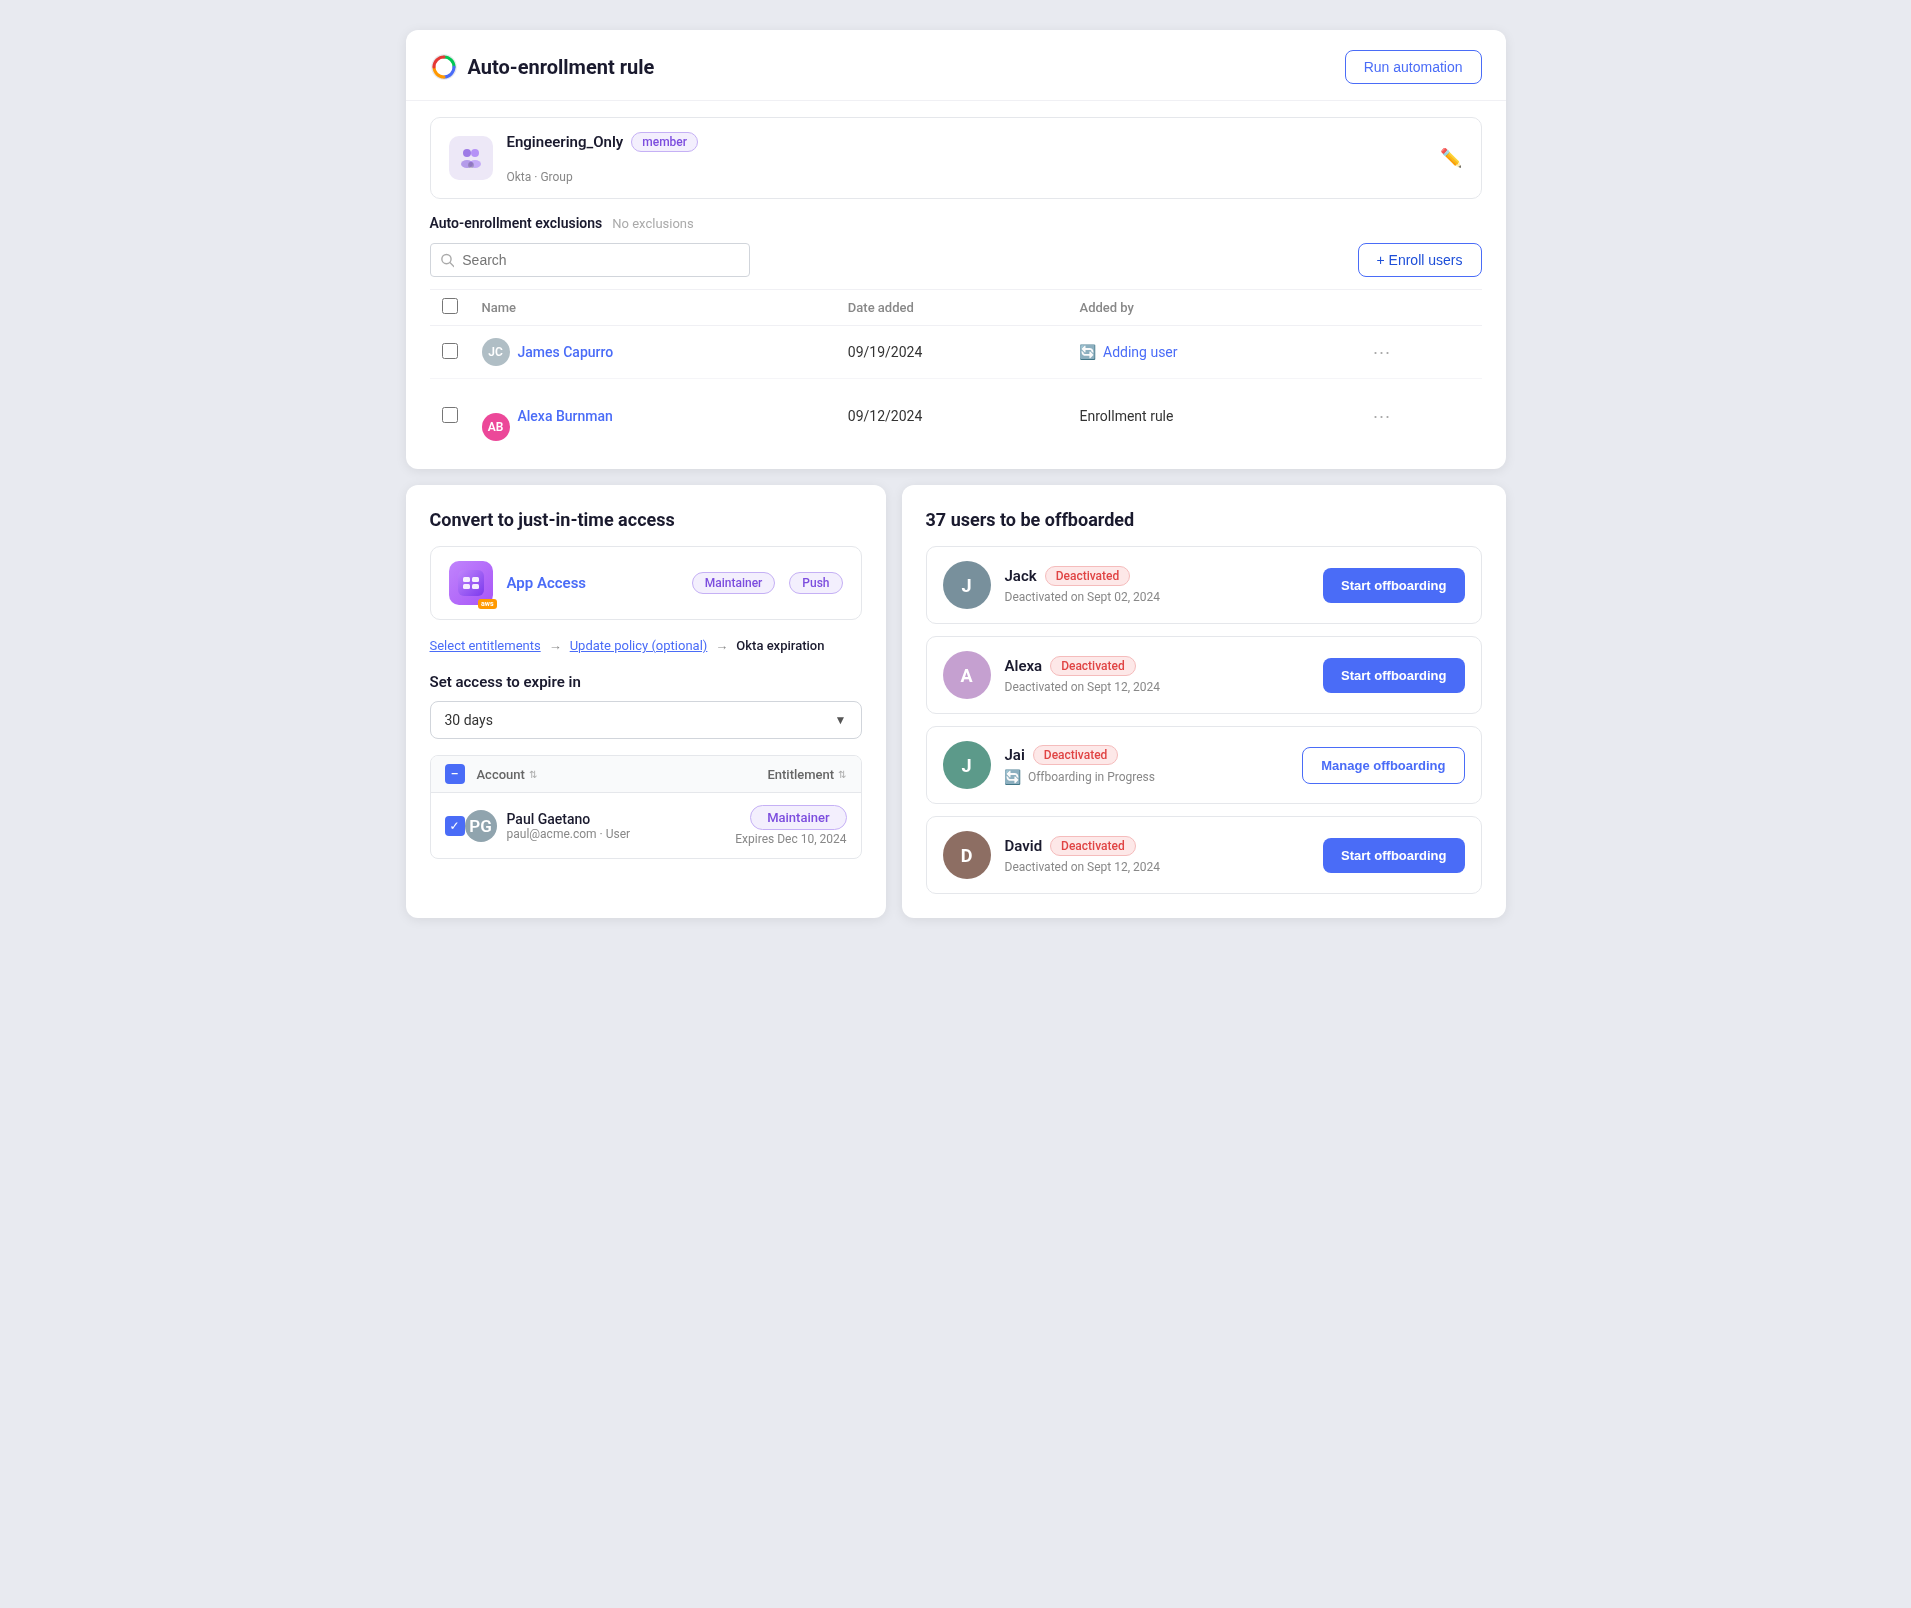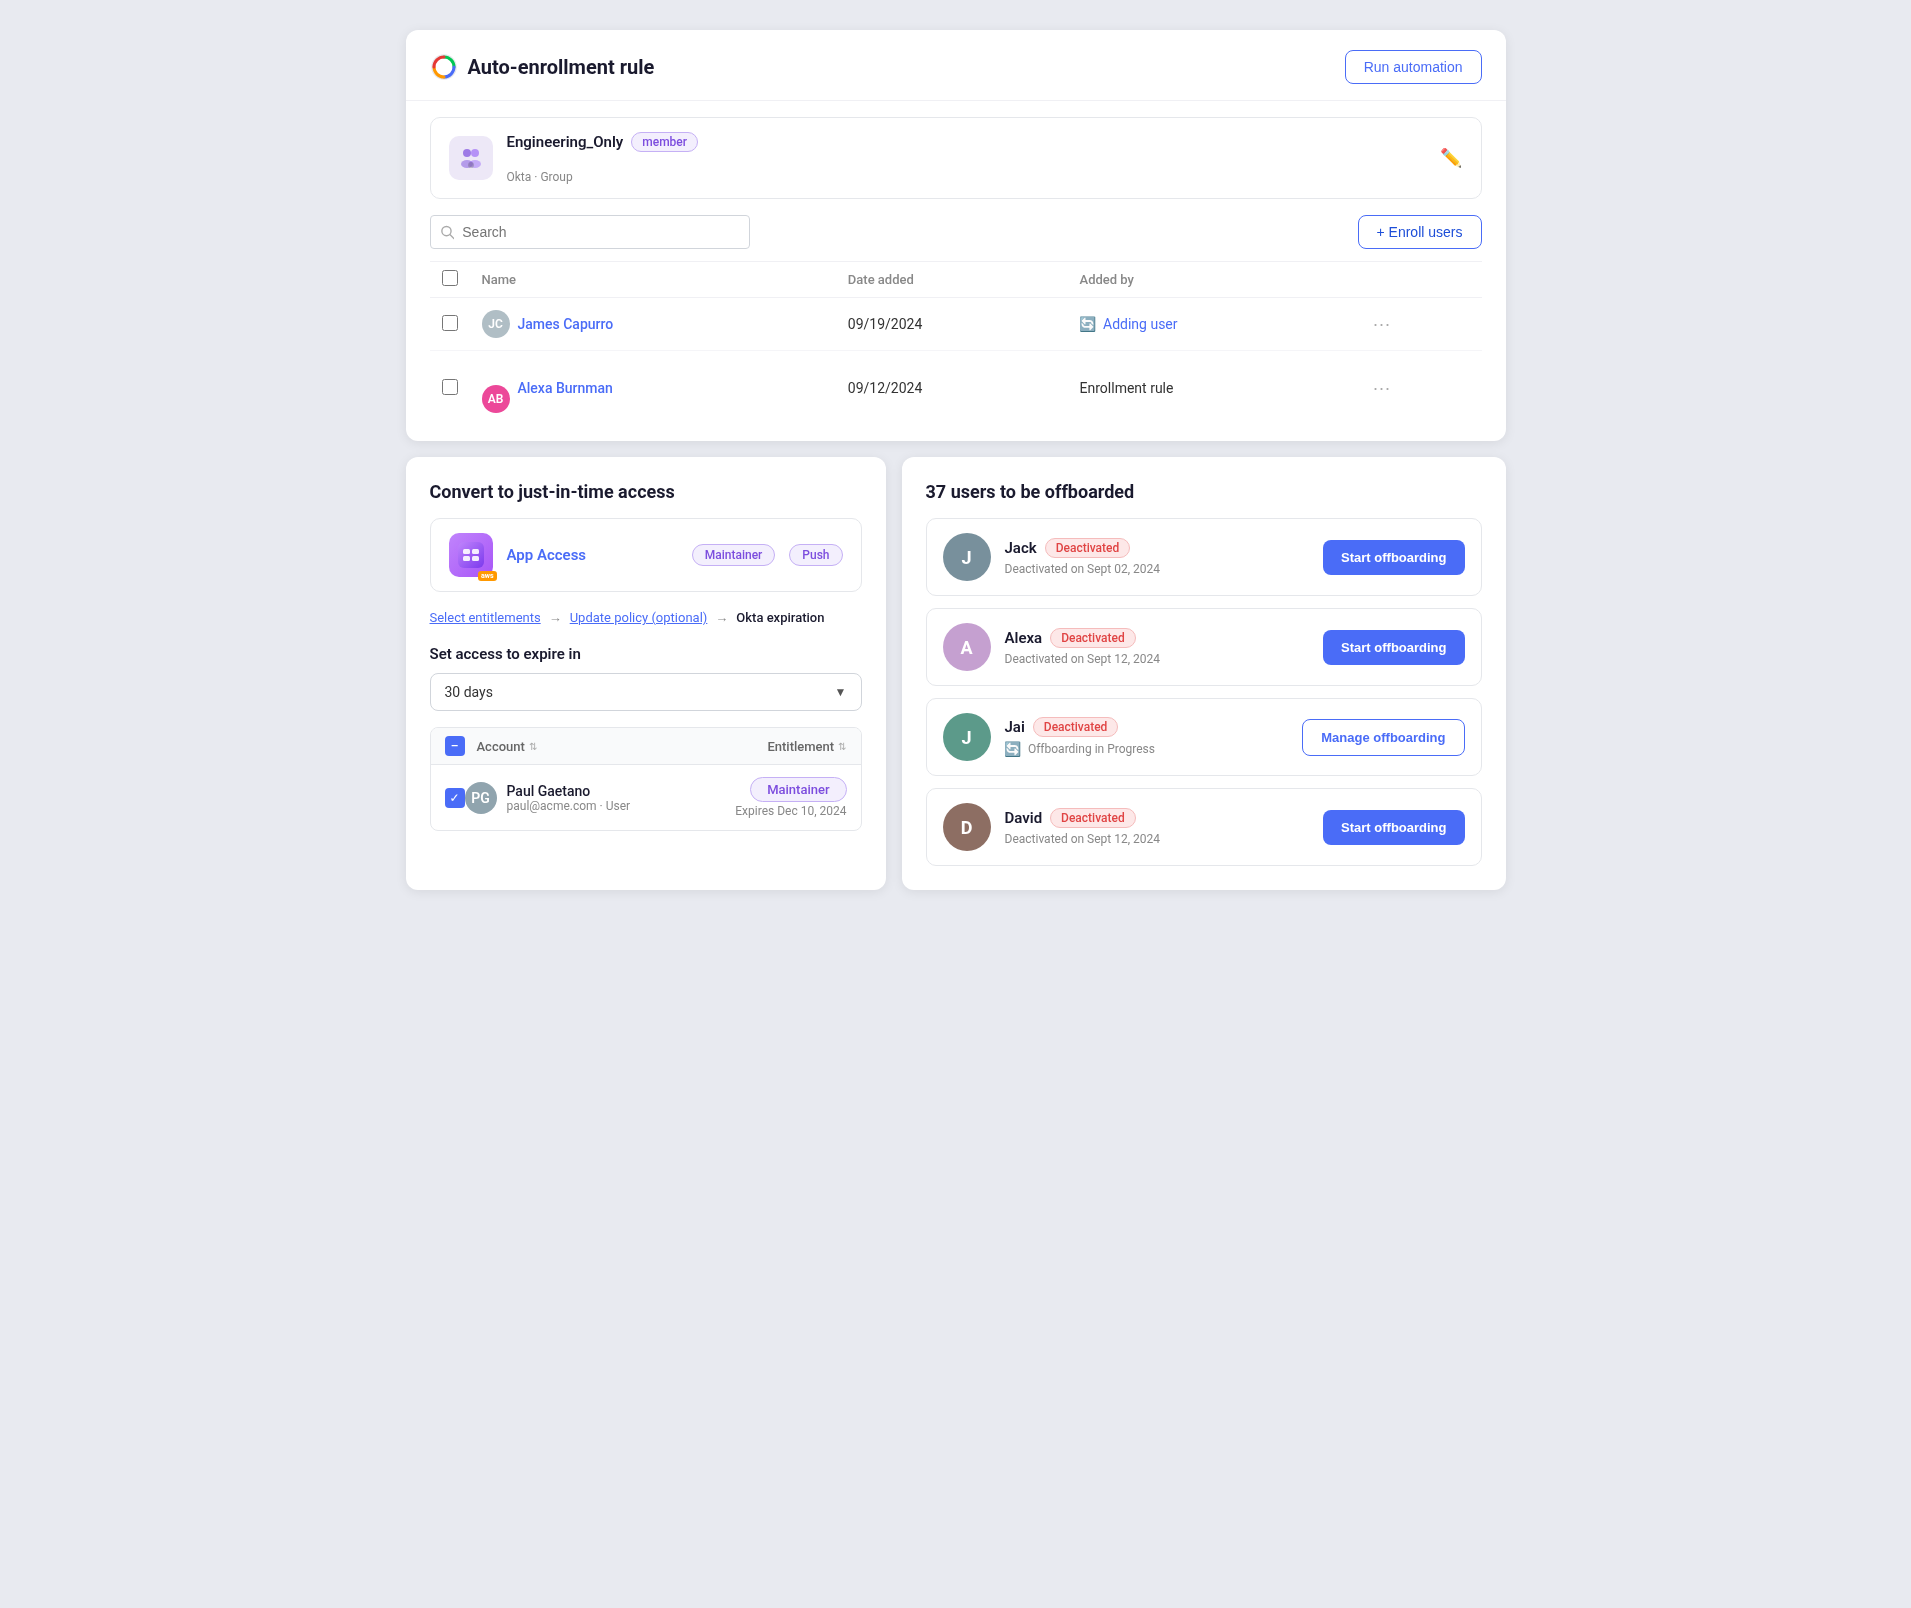--- a/index.html
+++ b/index.html
@@ -379,21 +379,21 @@
       gap: 10px;
     }
     .ent-avatar {
       width: 32px;
       height: 32px;
       border-radius: 50%;
       overflow: hidden;
       display: flex;
       align-items: center;
       justify-content: center;
-      font-size: 14px;
+      font-size: 17px;
       font-weight: 600;
     }
     .ent-user-details .ent-name { font-size: 14px; font-weight: 500; color: #1a1a2e; }
     .ent-user-details .ent-email { font-size: 12px; color: #888; }
     .ent-badge-col {
       flex: 1;
       display: flex;
       flex-direction: column;
       align-items: flex-end;
       gap: 2px;
@@ -546,20 +546,24 @@
             <span>Engineering_Only</span>
             <span class="member-badge">member</span>
           </div>
           <div class="group-sub">Okta · Group</div>
         </div>
       </div>
       <button class="edit-icon-btn">✏️</button>
     </div>
 
     <div class="exclusions-section">
+      <div class="exclusions-header">
+        <span class="exclusions-title">Auto-enrollment exclusions</span>
+        <span class="no-exclusions">No exclusions</span>
+      </div>
       <div class="search-enroll-row">
         <div class="search-box">
           <svg class="search-icon-svg" width="16" height="16" viewBox="0 0 16 16" fill="none">
             <circle cx="7" cy="7" r="5" stroke="#aaa" stroke-width="1.5"></circle>
             <line x1="11" y1="11" x2="15" y2="15" stroke="#aaa" stroke-width="1.5" stroke-linecap="round"></line>
           </svg>
           <input type="text" placeholder="Search" style="">
         </div>
         <button class="enroll-btn">+ Enroll users</button>
       </div>

